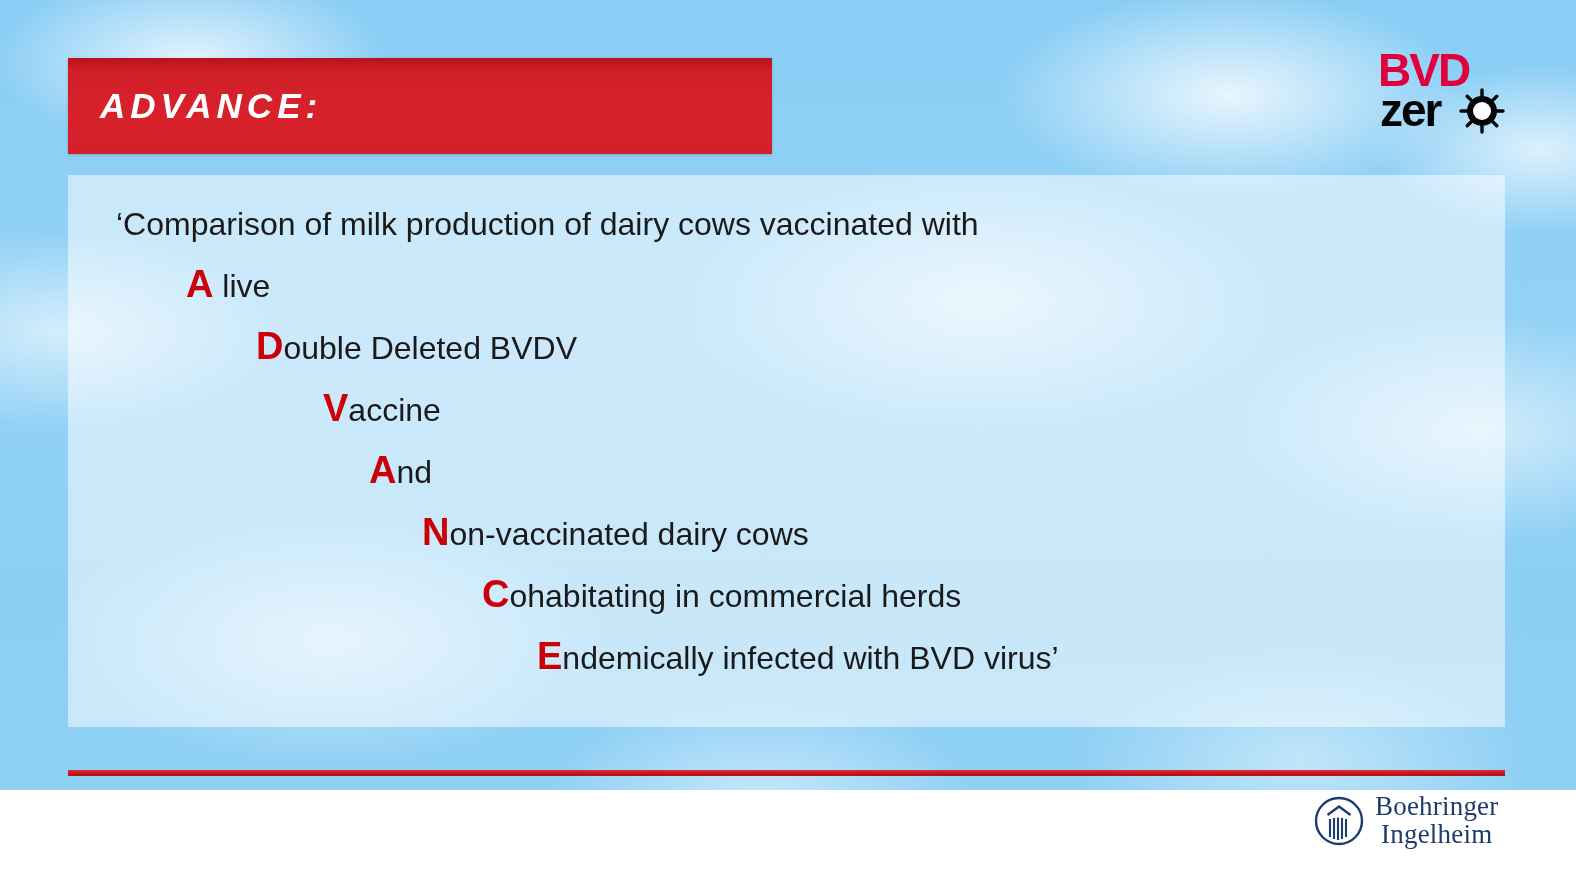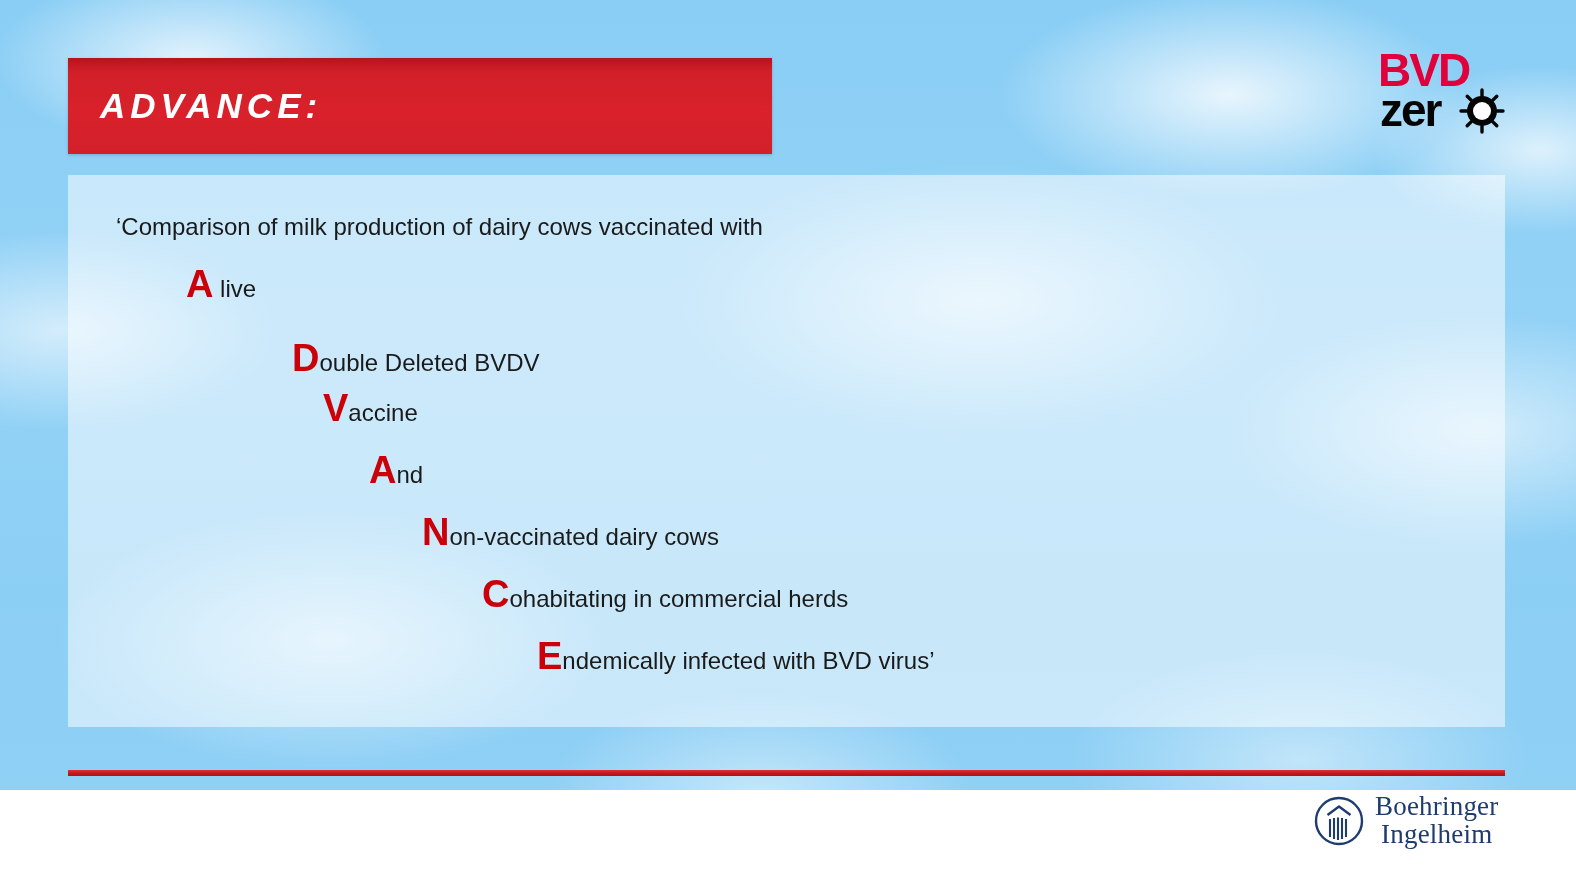--- a/index.html
+++ b/index.html
@@ -61,24 +61,24 @@
     color:#1A1A1A;
     font-size:30px;
     line-height:1;
   }
   .acro-line .cap {
     color:#CC0008;
     font-weight:bold;
     font-size:38px;
     vertical-align:baseline;
   }
-  .acro-line .rest { font-size:24px; }
+  .acro-line .rest { font-size:32px; }
   #line-0 { left:48px;  top:28px;  font-size:31px; }
   #line-1 { left:118px; top:90px;  }
-  #line-2 { left:188px; top:164px;margin-left:36px; }
+  #line-2 { left:188px; top:152px; }
   #line-3 { left:236px; top:214px; }
   #line-4 { left:301px; top:276px; }
   #line-5 { left:354px; top:338px; }
   #line-6 { left:414px; top:400px; }
   #line-7 { left:469px; top:462px; }
 
   
   #divider {
     position:absolute; left:68px; top:770px;
     width:1437px; height:6px;

